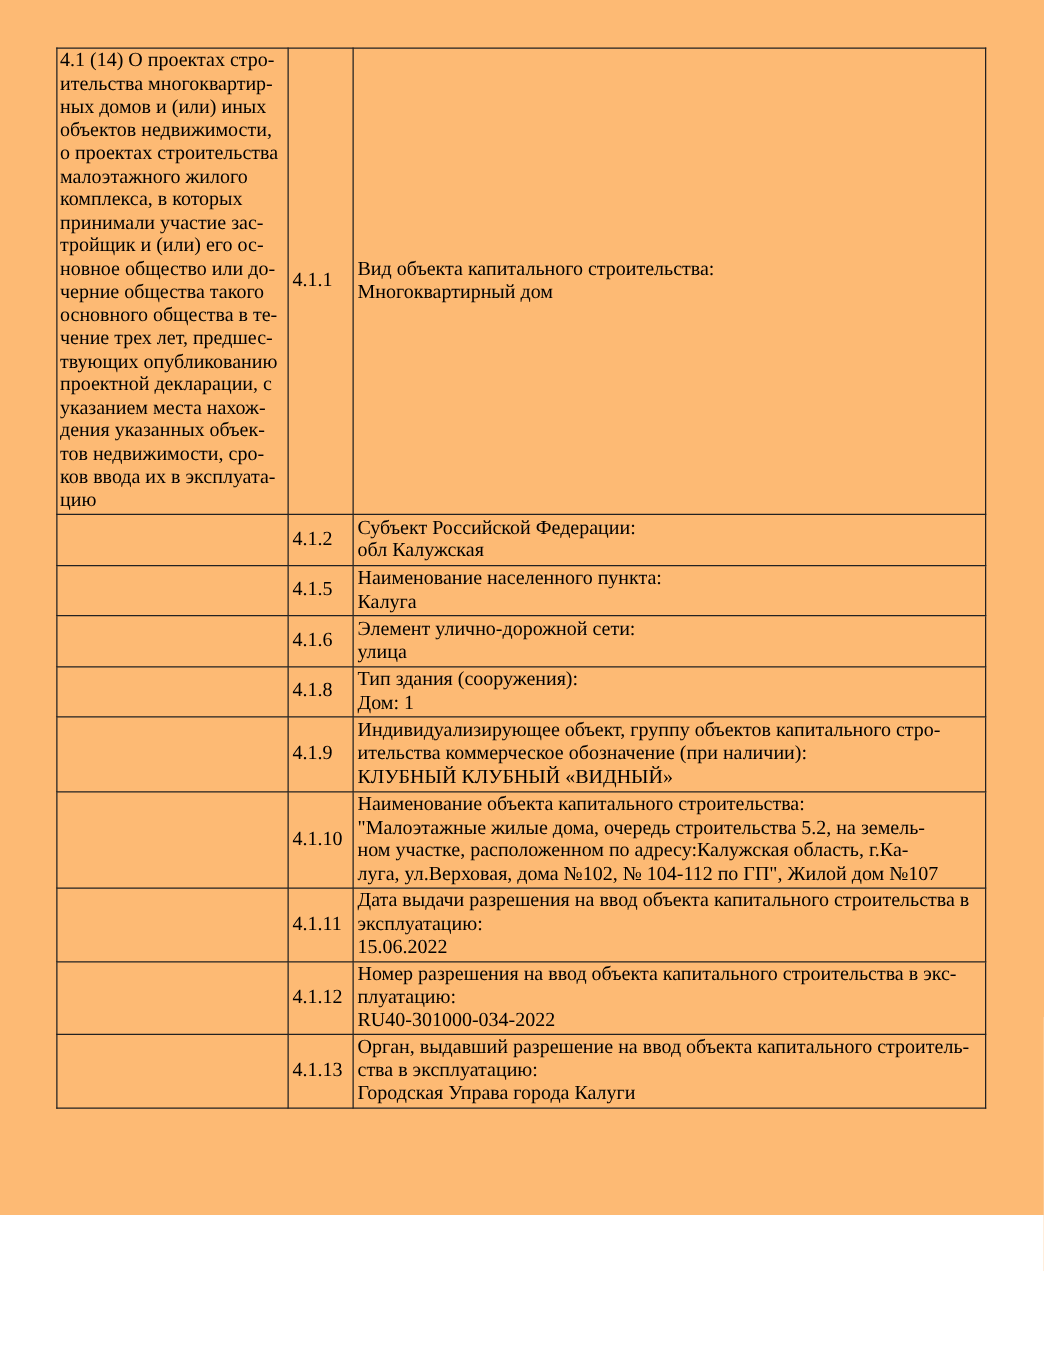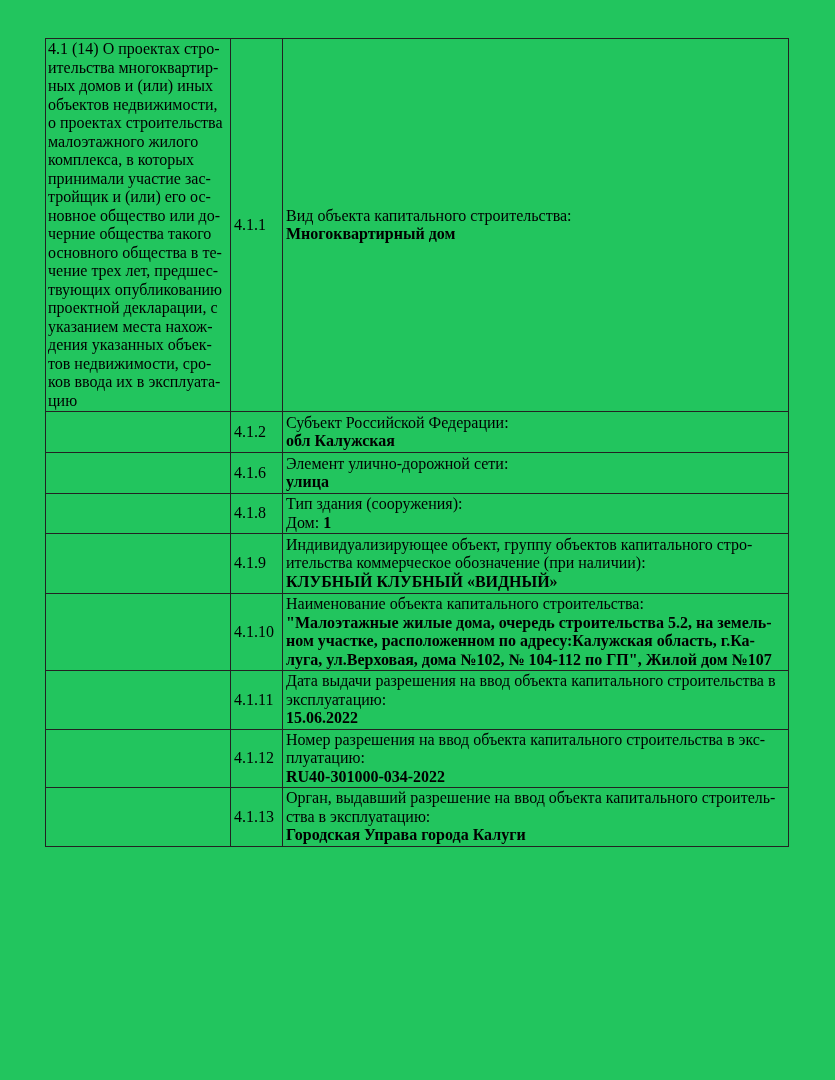--- a/index.html
+++ b/index.html
@@ -2,21 +2,21 @@
 <html><head>
 <meta charset="utf-8">
 <style>
   html, body { margin: 0; padding: 0; }
   body {
     width: 835px; height: 1080px;
     background: #ffffff;
     color: #000000;
     font-family: "Liberation Serif", serif;
   }
-  .page { position: relative; width: 835px; height: 1080px; background: #22c55e; }
+  .page { position: relative; width: 835px; height: 972px; background: #fdba74; }
   table.decl-table {
     position: absolute; left: 45px; top: 38px;
     width: 743px;
     border-collapse: collapse;
     table-layout: fixed;
   }
   col.c1 { width: 185px; }
   col.c2 { width: 52px; }
   col.c3 { width: 506px; }
   td {
@@ -26,21 +26,21 @@
     padding: 1px 3px 1px 3px;
     vertical-align: middle;
     overflow: hidden;
   }
   td.desc { vertical-align: top; padding-left: 2px; }
   td.desc .desc-text { white-space: pre-line; }
   td.num { vertical-align: middle; padding-left: 3px; }
   td.content { vertical-align: middle; }
   .label { white-space: pre-line; }
   .value { white-space: pre-line; }
-  .vb { font-weight: bold; }
+  .vb { font-weight: normal; }
 </style>
 </head>
 <body>
 
 <div class="page">
   <table class="decl-table">
     <colgroup>
         <col class="c1">
         <col class="c2">
         <col class="c3">
@@ -74,20 +74,28 @@
           <div class="label">Вид объекта капитального строительства:</div>
           <div class="value"><span class="vp"></span><span class="vb">Многоквартирный дом</span></div>
         </td>
       </tr>
       <tr style="height:41px">
         <td class="desc"></td>
         <td class="num">4.1.2</td>
         <td class="content">
           <div class="label">Субъект Российской Федерации:</div>
           <div class="value"><span class="vp"></span><span class="vb">обл Калужская</span></div>
+        </td>
+      </tr>
+      <tr style="height:40px">
+        <td class="desc"></td>
+        <td class="num">4.1.5</td>
+        <td class="content">
+          <div class="label">Наименование населенного пункта:</div>
+          <div class="value"><span class="vp"></span><span class="vb">Калуга</span></div>
         </td>
       </tr>
       <tr style="height:41px">
         <td class="desc"></td>
         <td class="num">4.1.6</td>
         <td class="content">
           <div class="label">Элемент улично-дорожной сети:</div>
           <div class="value"><span class="vp"></span><span class="vb">улица</span></div>
         </td>
       </tr>

